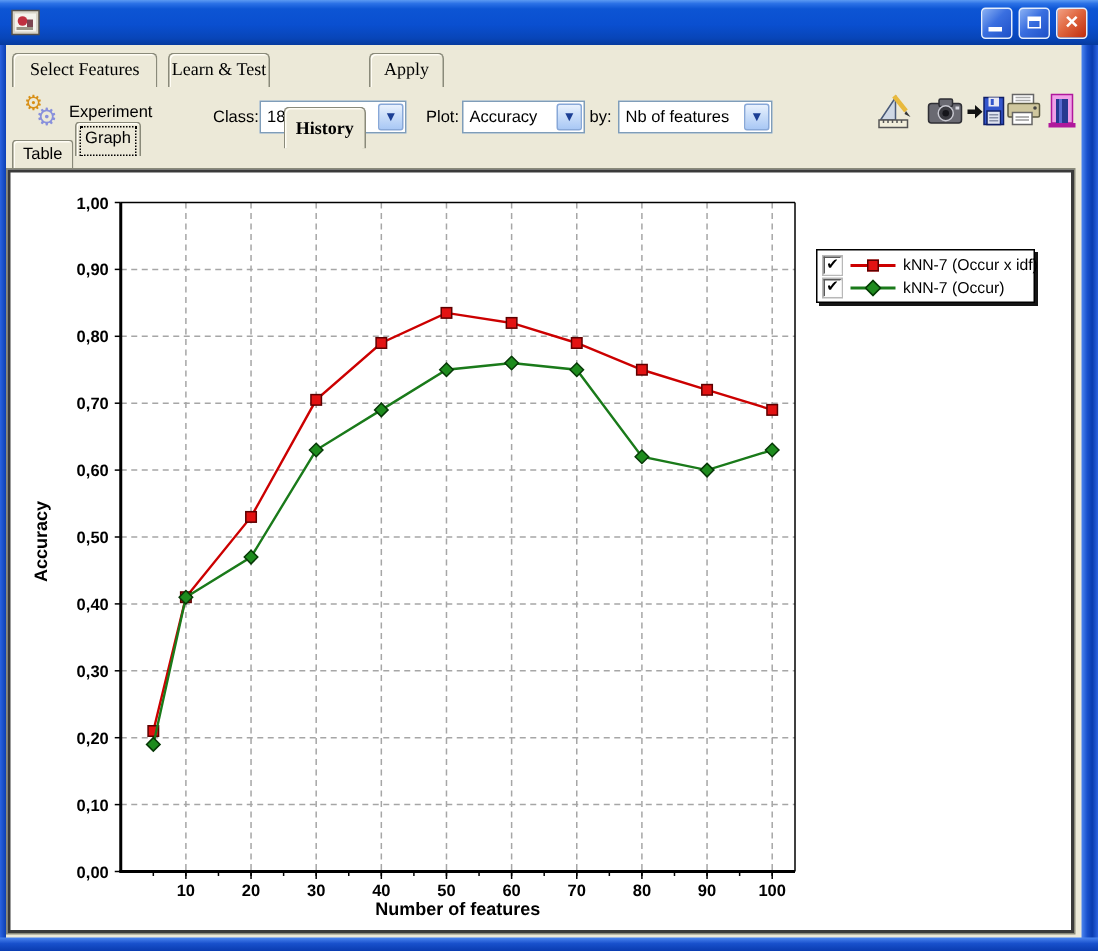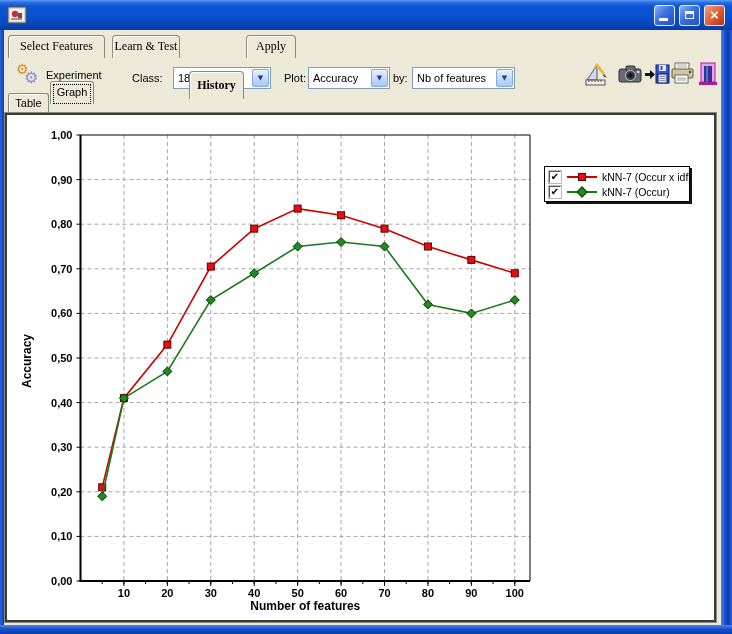--- a/index.html
+++ b/index.html
@@ -38,21 +38,21 @@
   #tab-history{left:189px;width:55px;margin-top:40px;}
   #tab-apply{left:246px;width:50px;}
 
   
   .experiment{position:absolute;left:16px;top:61px;height:28px;display:flex;align-items:center;cursor:default;}
   .gears{width:26px;height:26px;position:relative;font-family:"DejaVu Sans",sans-serif;}
   .gear1{position:absolute;left:0;top:-1px;color:#d89018;font-size:14px;}
   .gear2{position:absolute;left:8px;top:6px;color:#8890dc;font-size:16px;}
   .experiment-label{font-size:11px;margin-left:4px;}
   .tb-label{position:absolute;top:72px;font-size:11px;}
-  #lbl-class{left:132px;} #lbl-plot{left:284px;text-align:right;} #lbl-by{left:393px;}
+  #lbl-class{left:142px;} #lbl-plot{left:284px;text-align:right;} #lbl-by{left:393px;}
   .combo{position:absolute;top:67px;height:22px;background:#fff;border:1px solid #7f9db9;box-sizing:border-box;
     display:flex;align-items:center;}
   #combo-class{left:173px;width:98px;} #combo-plot{left:308px;width:82px;} #combo-by{left:412px;width:103px;justify-content:center;}
   .combo-value{flex:1;font-size:11px;padding-left:4px;white-space:nowrap;overflow:hidden;}
   .combo-arrow{width:17px;height:18px;margin-right:1px;border-radius:2px;flex:0 0 auto;
     background:linear-gradient(180deg,#e9f1fd,#cadef9 45%,#a9c8f5);border:1px solid #88a8d8;box-sizing:border-box;
     display:flex;align-items:center;justify-content:center;color:#1c3f94;font-size:7px;font-family:"DejaVu Sans",sans-serif;}
   .tbicon{position:absolute;top:60px;width:26px;height:28px;}
   #icon-chartedit{left:583px;} #icon-camera{left:617px;} #icon-save{left:644px;}
   #icon-print{left:669px;} #icon-exit{left:696px;}

